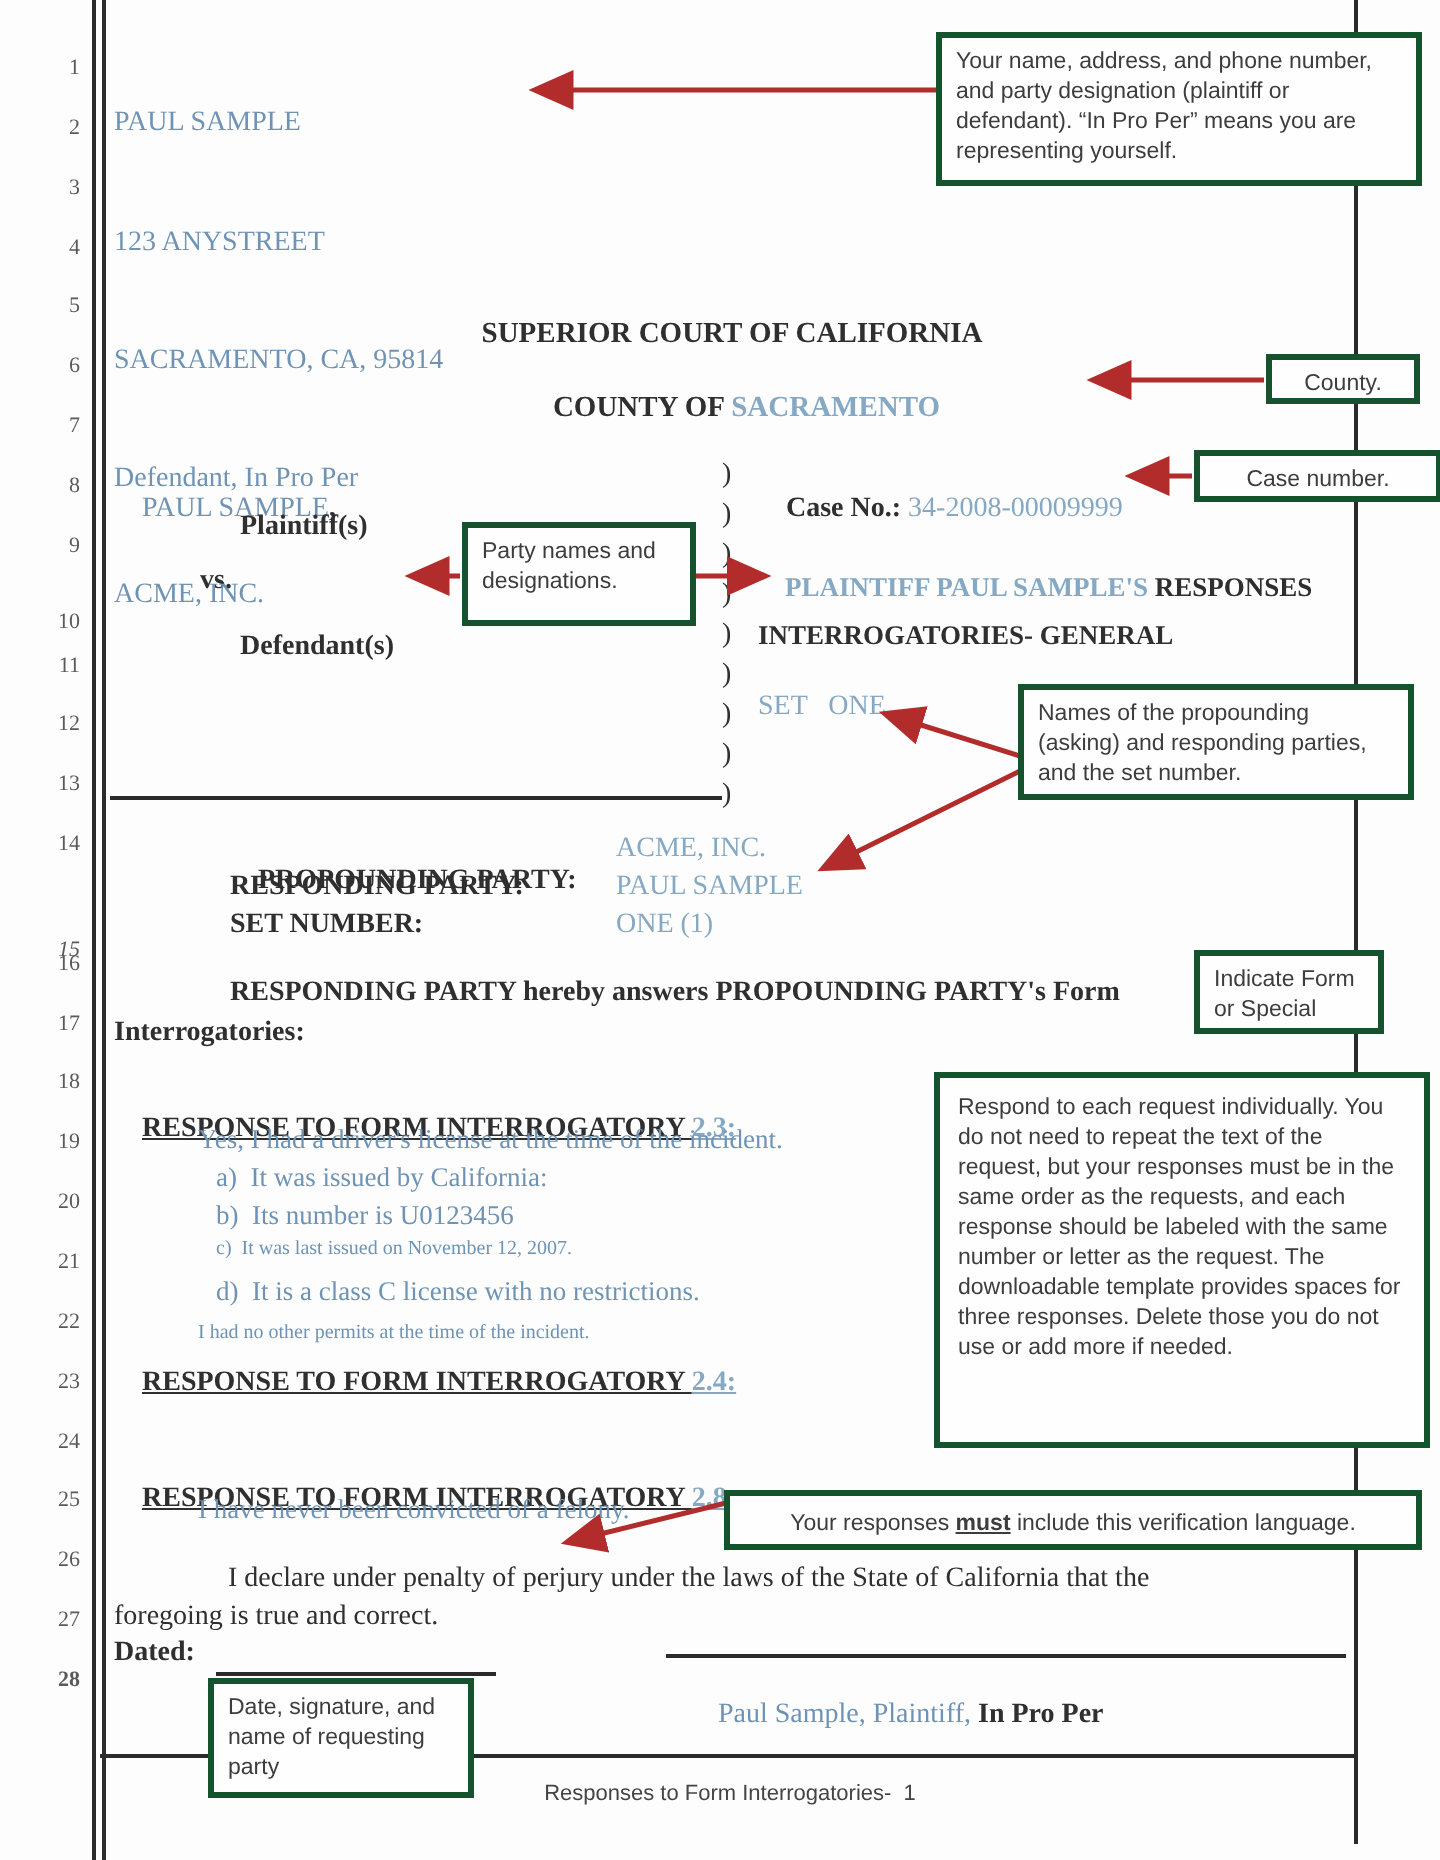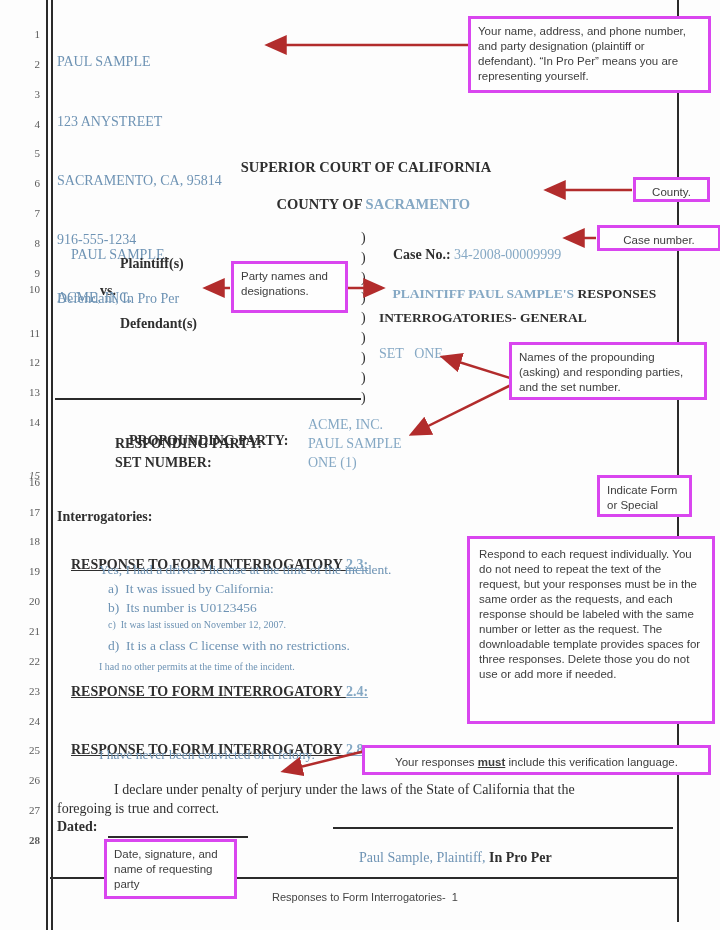--- a/index.html
+++ b/index.html
@@ -11,21 +11,21 @@
   .sans{font-family:"Liberation Sans",sans-serif;}
   .bold{font-weight:bold;}
   .blue{color:#6e93b4;}
   .blue2{color:#85a8c4;}
   .dark{color:#2f2f2f;}
   .ul{text-decoration:underline;}
   .center{text-align:center;}
   .lineno{position:absolute;left:14px;width:26px;text-align:right;
           font-family:"Liberation Serif",serif;font-size:11px;color:#5a5a5a;}
   .paren{height:20px;font-size:14px;color:#2f2f2f;}
-  .callout{position:absolute;background:#fefefe;border:3px solid #d946ef;z-index:30;
+  .callout{position:absolute;background:#fefefe;border:3px solid #14532d;z-index:30;
            font-family:"Liberation Sans",sans-serif;font-size:11.5px;color:#3d3d3d;
            line-height:1.3;padding:5px 7px;box-sizing:border-box;}
   .arrows{position:absolute;left:0;top:0;z-index:20;}
   .must{font-weight:bold;text-decoration:underline;}
   .titleb{font-size:13.5px;font-weight:bold;}
 </style>
 </head>
 <body>
 
 <div class="page">
@@ -33,21 +33,21 @@
   <div id="line-numbers">
       <div class="lineno" style="top: 28px;">1</div>
       <div class="lineno" style="top: 57.85px;">2</div>
       <div class="lineno" style="top: 87.7px;">3</div>
       <div class="lineno" style="top: 117.55px;">4</div>
       <div class="lineno" style="top: 147.4px;">5</div>
       <div class="lineno" style="top: 177.25px;">6</div>
       <div class="lineno" style="top: 207.1px;">7</div>
       <div class="lineno" style="top: 236.95px;">8</div>
       <div class="lineno" style="top: 266.8px;">9</div>
-      <div class="lineno" style="top: 283px;">10</div>
+      <div class="lineno" style="top: 305px;">10</div>
       <div class="lineno" style="top: 326.5px;">11</div>
       <div class="lineno" style="top: 356.35px;">12</div>
       <div class="lineno" style="top: 386.2px;">13</div>
       <div class="lineno" style="top: 416.05px;">14</div>
       <div class="lineno" style="top: 469px; font-style: italic;">15</div>
       <div class="lineno" style="top: 475.75px;">16</div>
       <div class="lineno" style="top: 505.6px;">17</div>
       <div class="lineno" style="top: 535.45px;">18</div>
       <div class="lineno" style="top: 565.3px;">19</div>
       <div class="lineno" style="top: 595.15px;">20</div>
@@ -65,21 +65,20 @@
   <div class="rule" style="left:677px;top:0;width:2px;height:922px;"></div>
   <div class="rule" style="left:55px;top:398px;width:306px;height:2px;"></div>
   <div class="rule" style="left:50px;top:877px;width:629px;height:2px;"></div>
   <div class="rule" style="left:108px;top:836px;width:140px;height:1.5px;"></div>
   <div class="rule" style="left:333px;top:827px;width:340px;height:2px;"></div>
 
   <div class="t serif blue" style="left:57px;top:13px;line-height:19.7px;">
     <div>PAUL SAMPLE</div>
     <div>123 ANYSTREET</div>
     <div>SACRAMENTO, CA, 95814</div>
-    <div>916-555-1234</div>
     <div>Defendant, In Pro Per</div>
   </div>
 
   <div class="t serif bold dark center" style="left:180px;top:159px;width:372px;font-size:14.5px;">SUPERIOR COURT OF CALIFORNIA</div>
   <div class="t serif bold center" style="left:180px;top:179px;width:372px;font-size:14.5px;">
     <span class="dark">COUNTY OF </span><span class="blue2">SACRAMENTO</span>
   </div>
 
   <div class="t serif" style="left:57px;top:231px;">
     <span class="blue">PAUL SAMPLE</span><span class="dark bold">,</span>
@@ -102,20 +101,21 @@
 
   <div class="t serif" style="left:115px;top:417px;">
     <span class="bold dark">PROPOUNDING PARTY:</span>
   </div>
   <div class="t serif blue2" style="left:308px;top:417px;">ACME, INC.</div>
   <div class="t serif bold dark" style="left:115px;top:436px;">RESPONDING PARTY:</div>
   <div class="t serif blue2" style="left:308px;top:436px;">PAUL SAMPLE</div>
   <div class="t serif bold dark" style="left:115px;top:455px;">SET NUMBER:</div>
   <div class="t serif blue2" style="left:308px;top:455px;">ONE (1)</div>
 
+  <div class="t serif bold dark" style="left:115px;top:489px;">RESPONDING PARTY hereby answers PROPOUNDING PARTY's Form</div>
   <div class="t serif bold dark" style="left:57px;top:509px;">Interrogatories:</div>
 
   <div class="t serif bold" style="left:57px;top:541px;">
     <span class="ul dark">RESPONSE TO FORM INTERROGATORY </span><span class="ul blue2">2.3:</span>
   </div>
   <div class="t serif blue" style="left:99px;top:562px;font-size:13.5px;">Yes, I had a driver's license at the time of the incident.</div>
   <div class="t serif blue" style="left:108px;top:581px;font-size:13.5px;">a)  It was issued by California:</div>
   <div class="t serif blue" style="left:108px;top:600px;font-size:13.5px;">b)  Its number is U0123456</div>
   <div class="t serif blue" style="left:108px;top:619px;font-size:10px;">c)  It was last issued on November 12, 2007.</div>
   <div class="t serif blue" style="left:108px;top:638px;font-size:13.5px;">d)  It is a class C license with no restrictions.</div>

